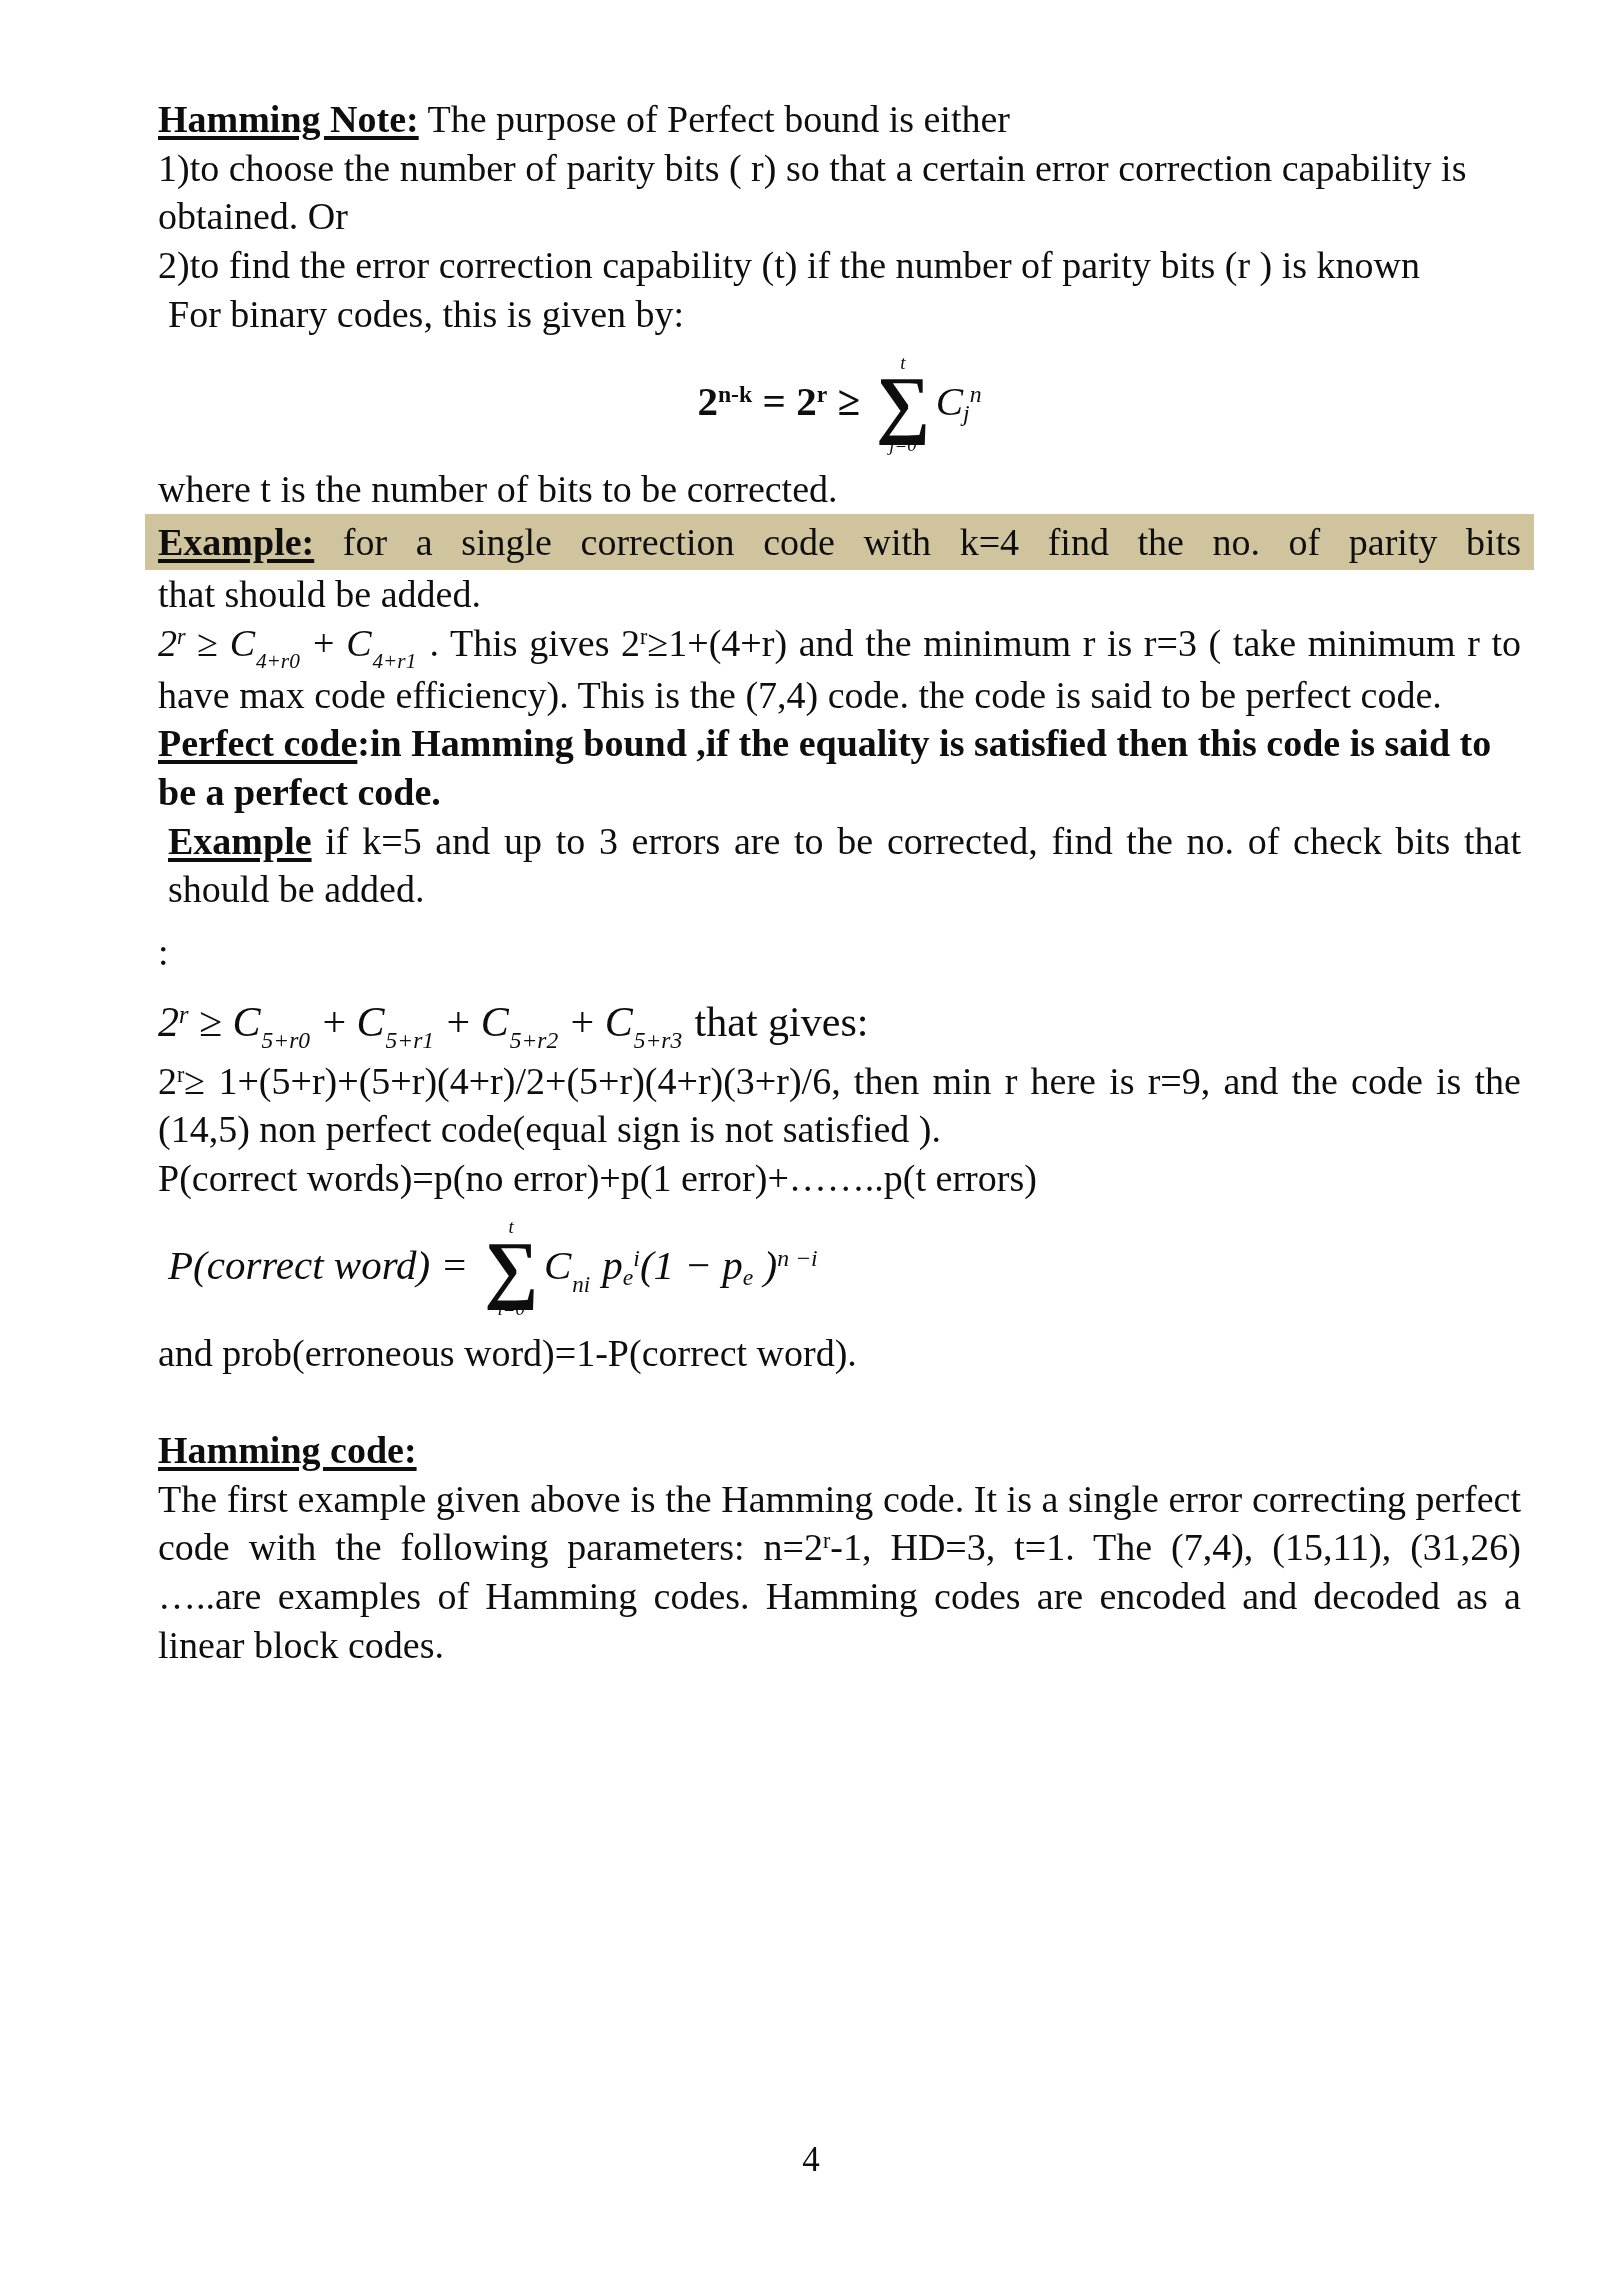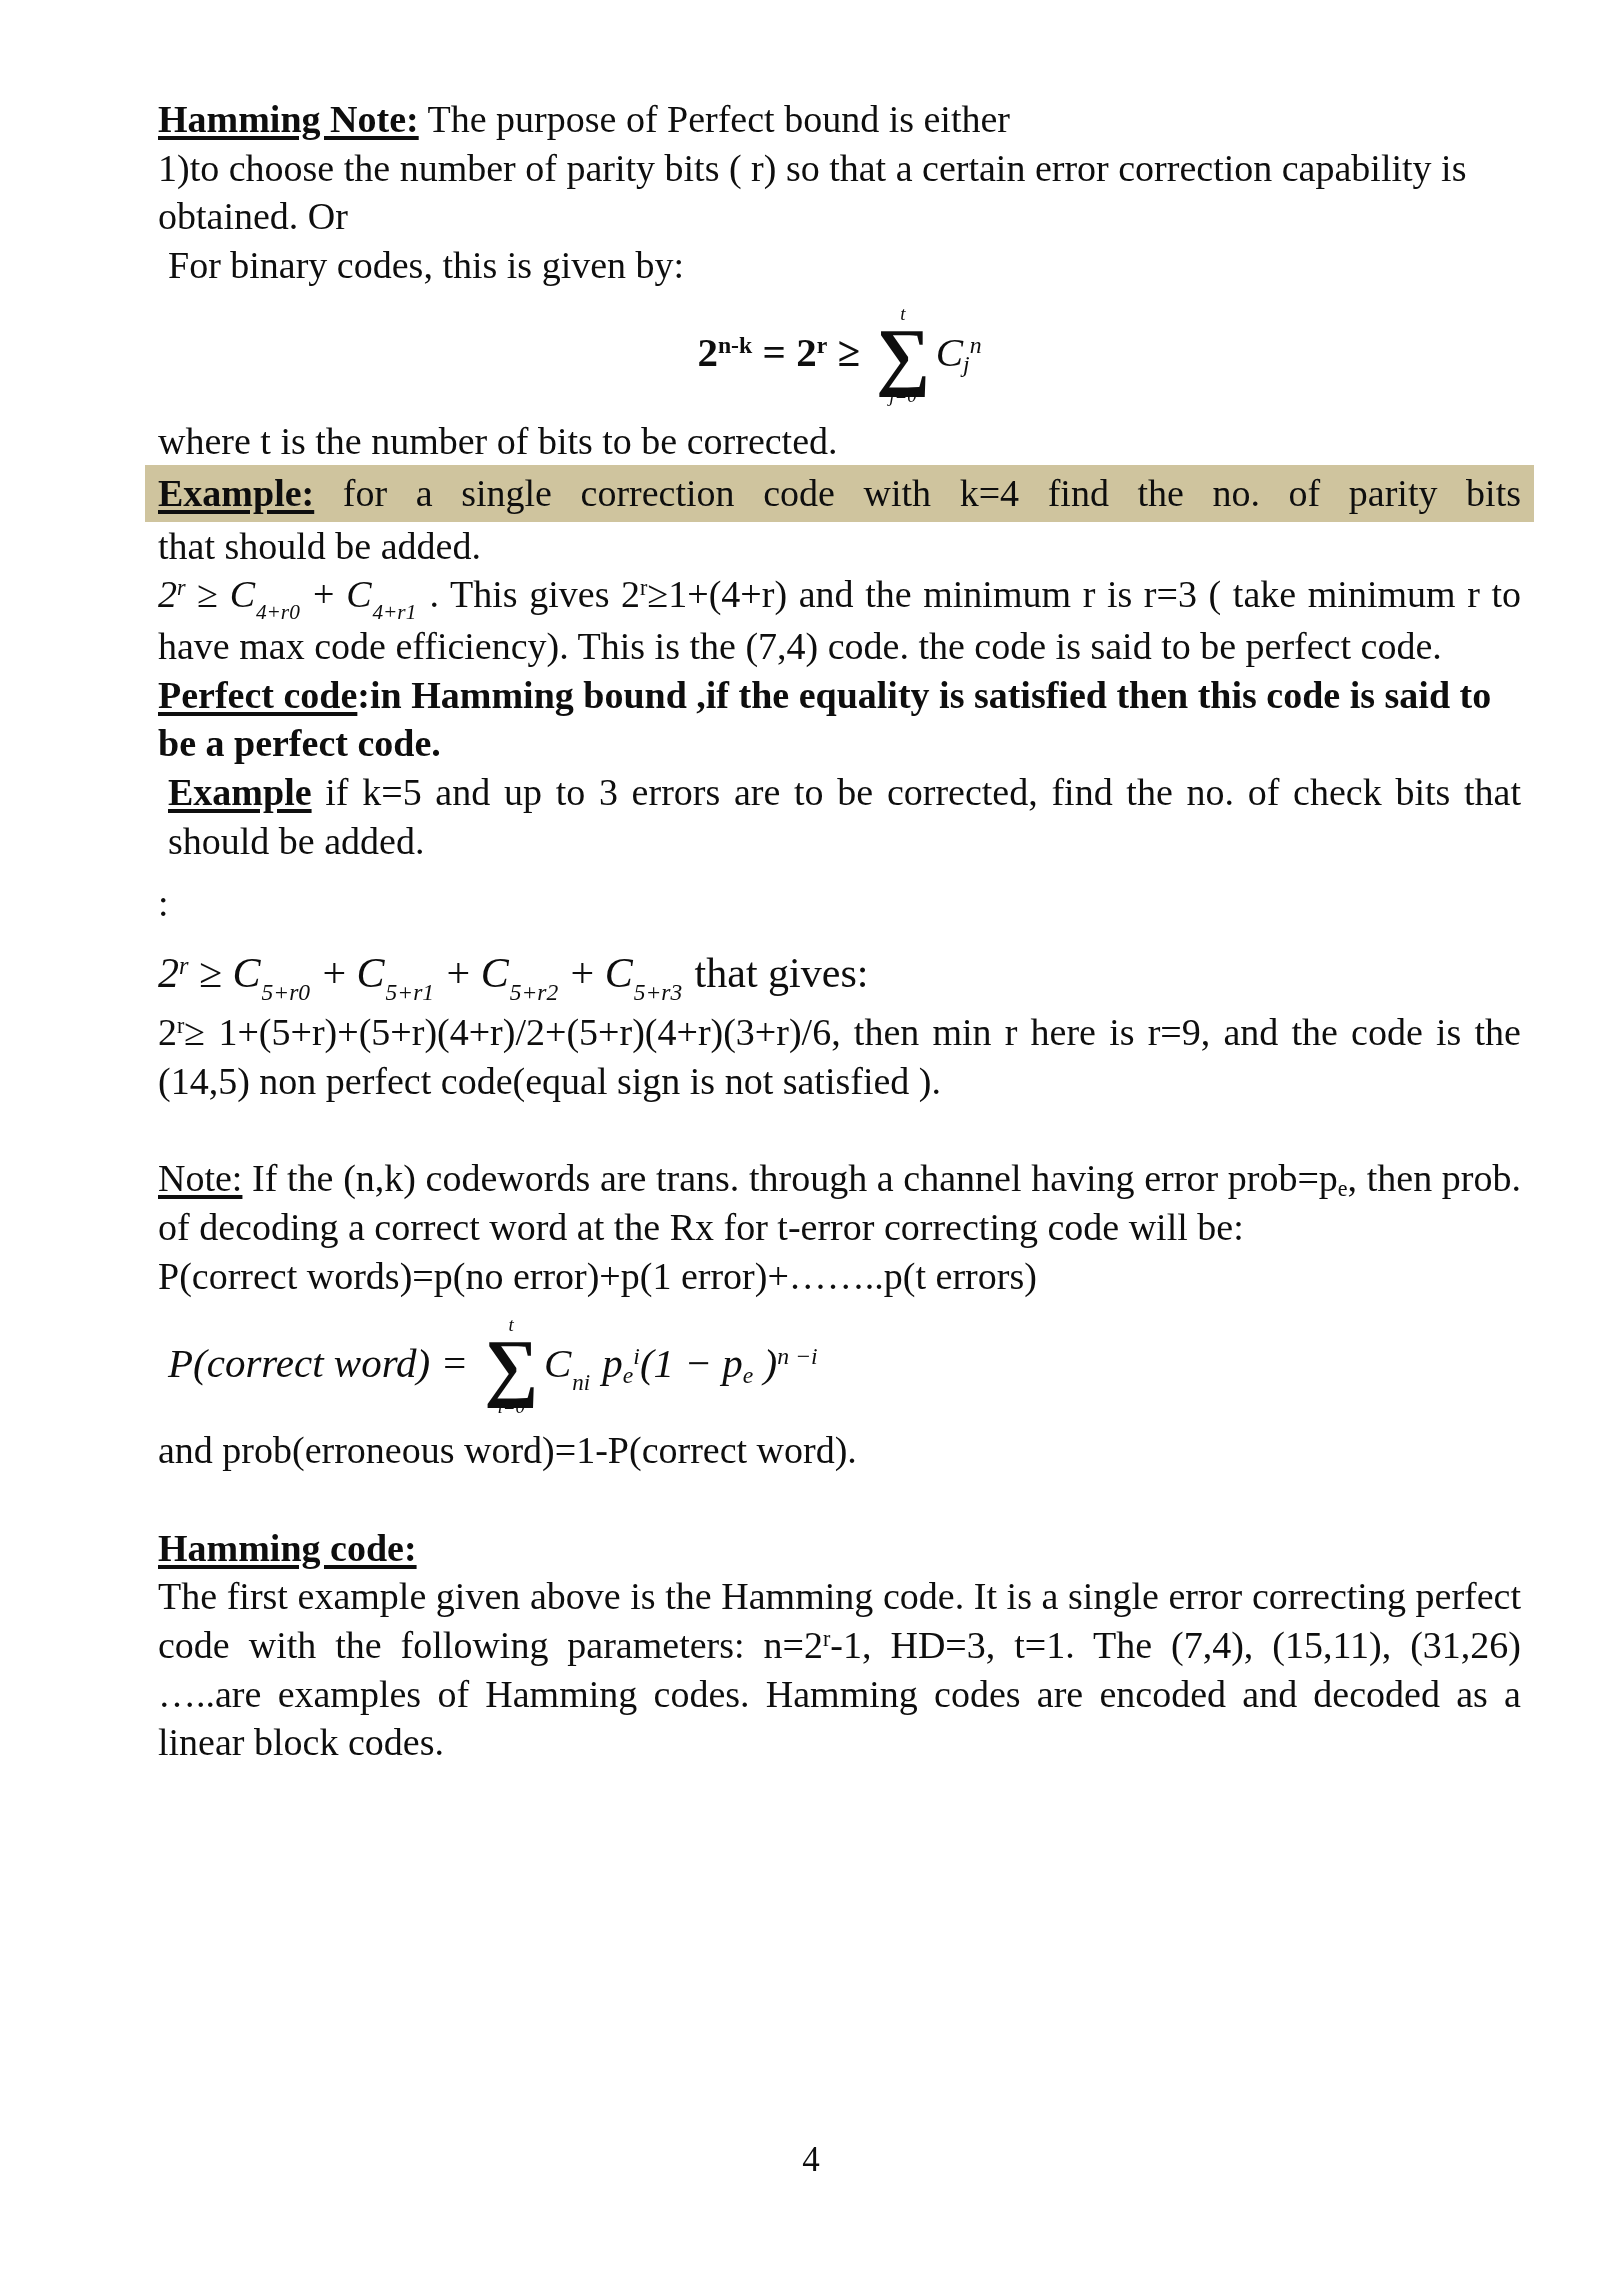--- a/index.html
+++ b/index.html
@@ -62,20 +62,21 @@
 </head>
 <body>
 
 <div class="page">
   <div class="content">
 
     <p class="para"><span class="s-b s-u">Hamming Note:</span><span class=""> The purpose of Perfect bound is either</span></p>
 
     <p class="para"><span class="">1)to choose the number of parity bits ( r) so that a certain error correction capability is obtained. Or</span></p>
 
+    <p class="para"><span class="">2)to find the error correction capability (t) if the number of parity bits (r ) is known</span></p>
 
     <p class="para indent-sm"><span class="">For binary codes, this is given by:</span></p>
 
     <p class="para center f1"><span class="s-b">2</span><span class="s-b s-sup">n-k</span><span class="s-b"> = </span><span class="s-b">2</span><span class="s-b s-sup">r</span><span class="s-b"> ≥ </span><span class="sum">
           <span class="sum-top">t</span>
           <span class="sum-symbol">∑</span>
           <span class="sum-bottom">j=0</span>
         </span><span class="s-i">C</span><span class="s-i s-sub">j</span><span class="s-i s-sup">n</span></p>
 
     <p class="para"><span class="">where t is the number of bits to be corrected.</span></p>
@@ -107,21 +108,20 @@
         </span><span class=""> + </span><span class="s-i">C</span><span class="ss">
           <span class="ss-sup">5+r</span>
           <span class="ss-sub">2</span>
         </span><span class=""> + </span><span class="s-i">C</span><span class="ss">
           <span class="ss-sup">5+r</span>
           <span class="ss-sub">3</span>
         </span><span class=""> that gives:</span></p>
 
     <p class="para justify"><span class="">2</span><span class="s-sup">r</span><span class="">≥ 1+(5+r)+(5+r)(4+r)/2+(5+r)(4+r)(3+r)/6, then min r here is r=9, and the code is the (14,5) non perfect code(equal sign is not satisfied ).</span></p>
 
-    <p class="para justify gap-top-lg"><span class="s-u">Note:</span><span class=""> If the (n,k) codewords are trans. through a channel having error prob=p</span><span class="s-sub">e</span><span class="">, then prob. of decoding a correct word at the Rx for t-error correcting code will be:</span></p>
 
     <p class="para"><span class="">P(correct words)=p(no error)+p(1 error)+……..p(t errors)</span></p>
 
     <p class="para f3"><span class="s-i">P(correct word) = </span><span class="sum">
           <span class="sum-top">t</span>
           <span class="sum-symbol">∑</span>
           <span class="sum-bottom">i=0</span>
         </span><span class="s-i">C</span><span class="ss">
           <span class="ss-sup">n</span>
           <span class="ss-sub">i</span>

